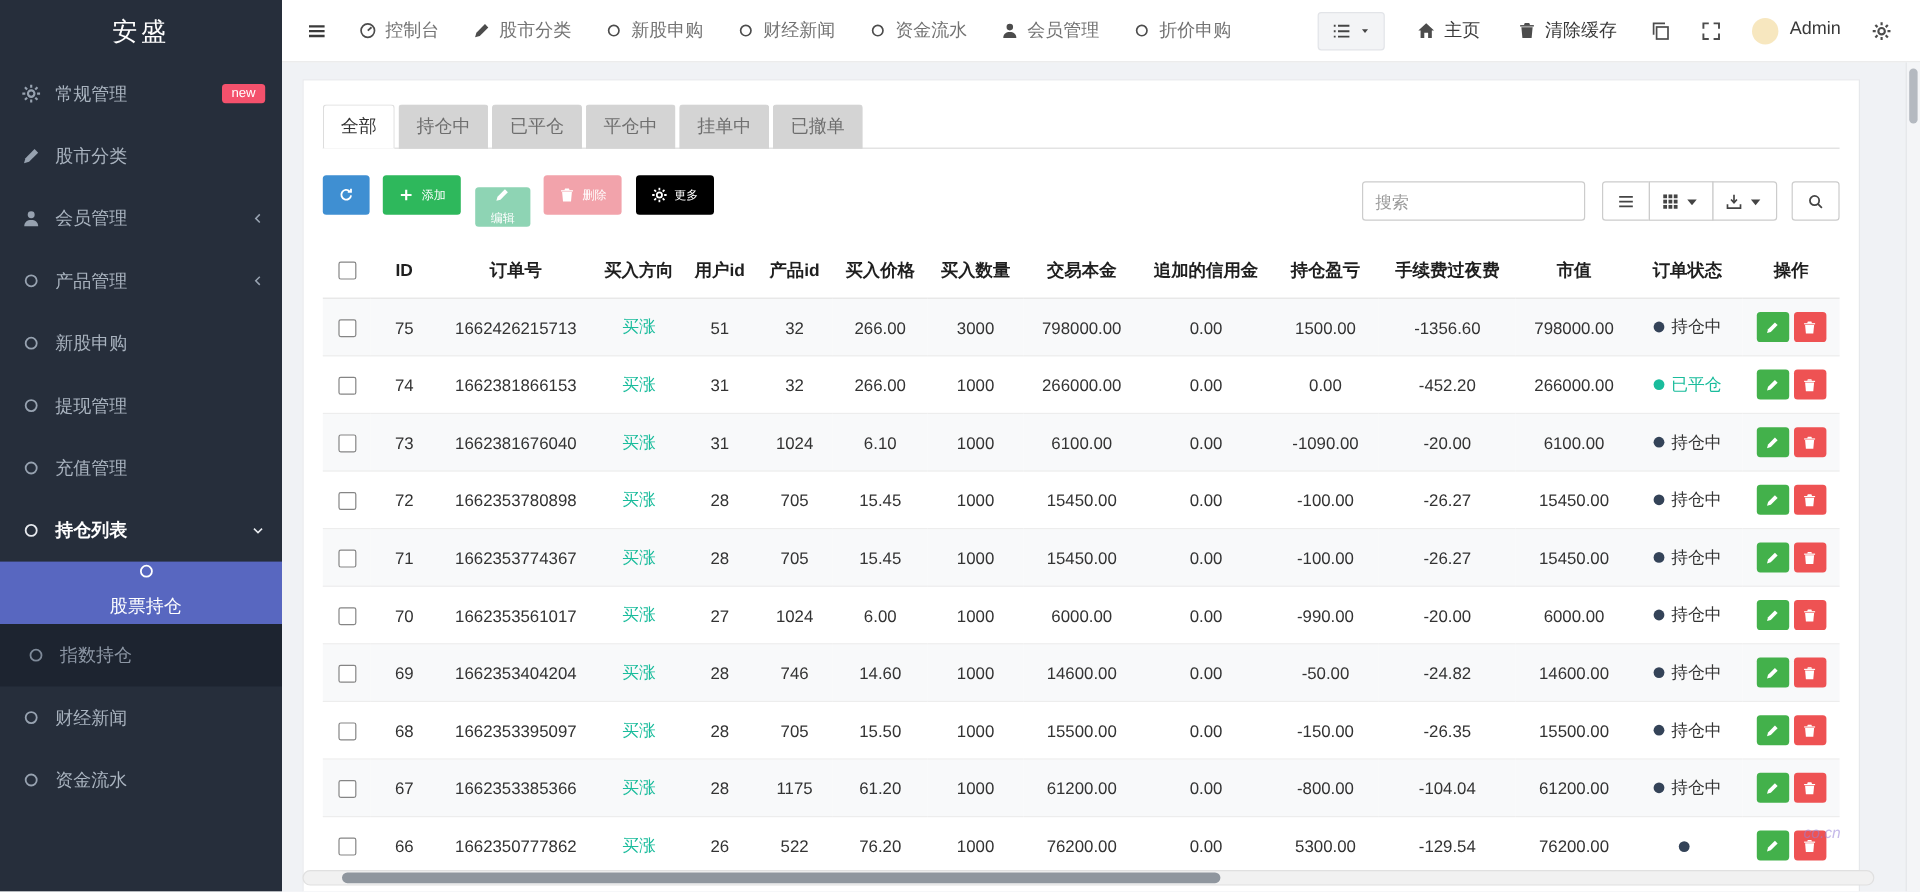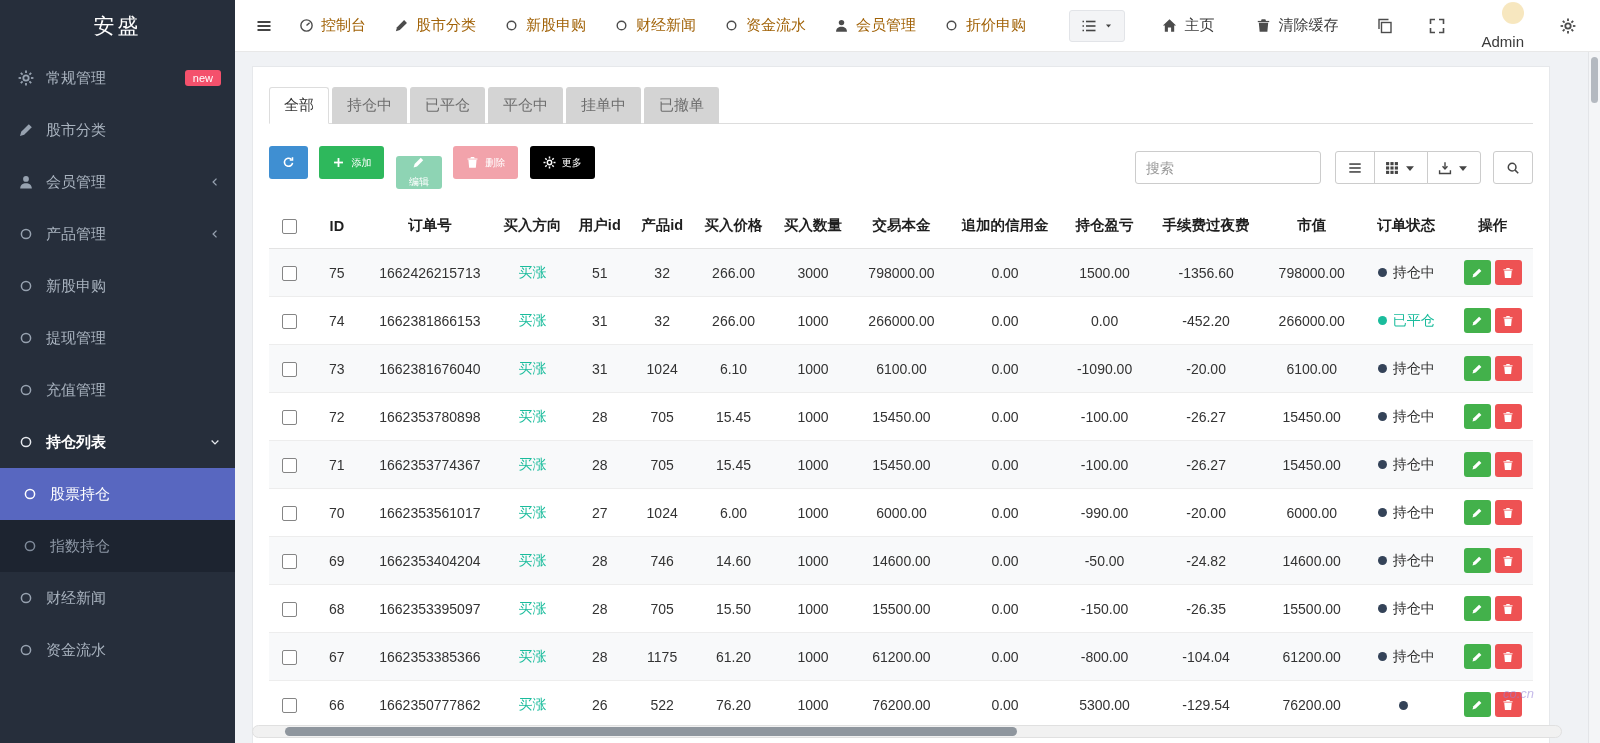--- a/index.html
+++ b/index.html
@@ -15,48 +15,48 @@
   .side-item { height:52px; display:flex; align-items:center; gap:12px;
     padding:0 14px 0 18px; color:#a9b3bf; font-size:15px; cursor:pointer; }
   .side-item .ic { color:#97a2b0; }
   .side-item.bold { color:#fff; font-weight:bold; }
   .side-item.bold .ic { color:#e6e9ee; }
   .badge { margin-left:auto; background:#f4516c; color:#fff; font-size:11px;
     padding:2px 8px; border-radius:3px; font-weight:normal; }
   .chev { margin-left:auto; color:#8b95a5; }
   .side-sub { height:52px; display:flex; align-items:center; gap:12px;
     padding:0 14px 0 22px; font-size:15px; background:#1d2430; color:#8d97a5; cursor:pointer; }
-  .side-sub.active { background:#5867c0; color:#fff; }
+  .side-sub.active { background:#5867c0; color:#fff;flex-direction:column; }
   .side-sub.active .ic { color:#fff; }
   .side-sub .ic { color:#7f8a99; }
 
   
   .ic { display:inline-flex; width:16px; height:16px; flex:0 0 auto; }
   .ic svg { width:100%; height:100%; display:block; }
   .ic.small { width:12px; height:12px; }
   .ic.caret { width:9px; height:9px; }
 
   
   .main { flex:1; display:flex; flex-direction:column; min-width:0; position:relative; }
   .topnav { height:52px; background:#fff; border-bottom:1px solid #e8e8e8;
     display:flex; align-items:center; padding:0 14px 0 8px; }
   .hamburger { width:42px; height:52px; background:none; border:none; cursor:pointer;
     display:flex; align-items:center; justify-content:center; color:#3a3a3a; }
   .nav-item { display:flex; align-items:center; gap:7px; padding:0 14px; height:52px;
-    font-size:15px; color:#a16207; cursor:pointer; white-space:nowrap;justify-content:flex-end; }
+    font-size:15px; color:#737373; cursor:pointer; white-space:nowrap;justify-content:flex-end; }
   .nav-item .ic { width:15px; height:15px; color:#4c4c4c; }
-  .topnav-right { margin-left:auto; display:flex; align-items:center; gap:16px; }
+  .topnav-right { margin-left:auto; display:flex; align-items:center; gap:6px; }
   .tabsmenu { height:32px; background:#f3f4f6; border:1px solid #e2e4e8; border-radius:3px;
     display:flex; align-items:center; gap:7px; padding:0 11px; color:#444; cursor:pointer; margin-right:8px; }
   .nav-link { display:flex; align-items:center; gap:7px; height:52px; padding:0 13px;
     font-size:15px; color:#3a3a3a; cursor:pointer; text-decoration:none; white-space:nowrap; }
   .nav-link .ic { width:15px; height:15px; color:#4c4c4c; }
   .icon-btn { width:36px; height:52px; background:none; border:none; cursor:pointer;
     display:flex; align-items:center; justify-content:center; color:#4c4c4c; }
-  .admin-wrap { display:flex; align-items:flex-end; gap:9px; padding:0 10px; cursor:pointer;flex-direction:column; }
+  .admin-wrap { display:flex; align-items:flex-start; gap:9px; padding:0 10px; cursor:pointer; }
   .avatar { width:22px; height:22px; border-radius:50%; background:#f0d48a; opacity:.55; }
   .admin-name { font-size:15px; color:#3a3a3a; }
 
   
   .content { flex:1; position:relative; overflow:hidden; }
   .panel { position:absolute; top:14px; left:17px; right:50px; bottom:-12px;
     background:#fff; border:1px solid #e6e8eb; padding:20px 16px 0; }
 
   .tabs { display:flex; gap:3px; border-bottom:1px solid #ddd; }
   .tab { padding:8px 14px; font-size:15px; background:#d4d4d4; color:#6e6e6e;

